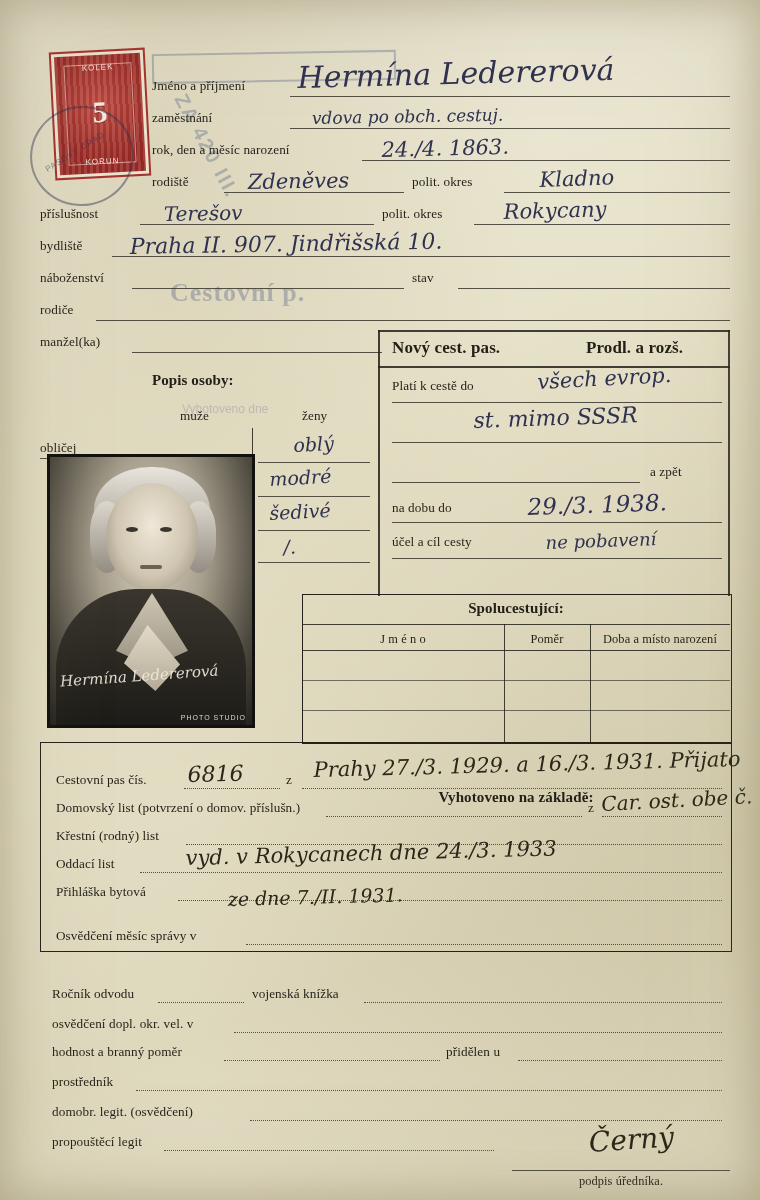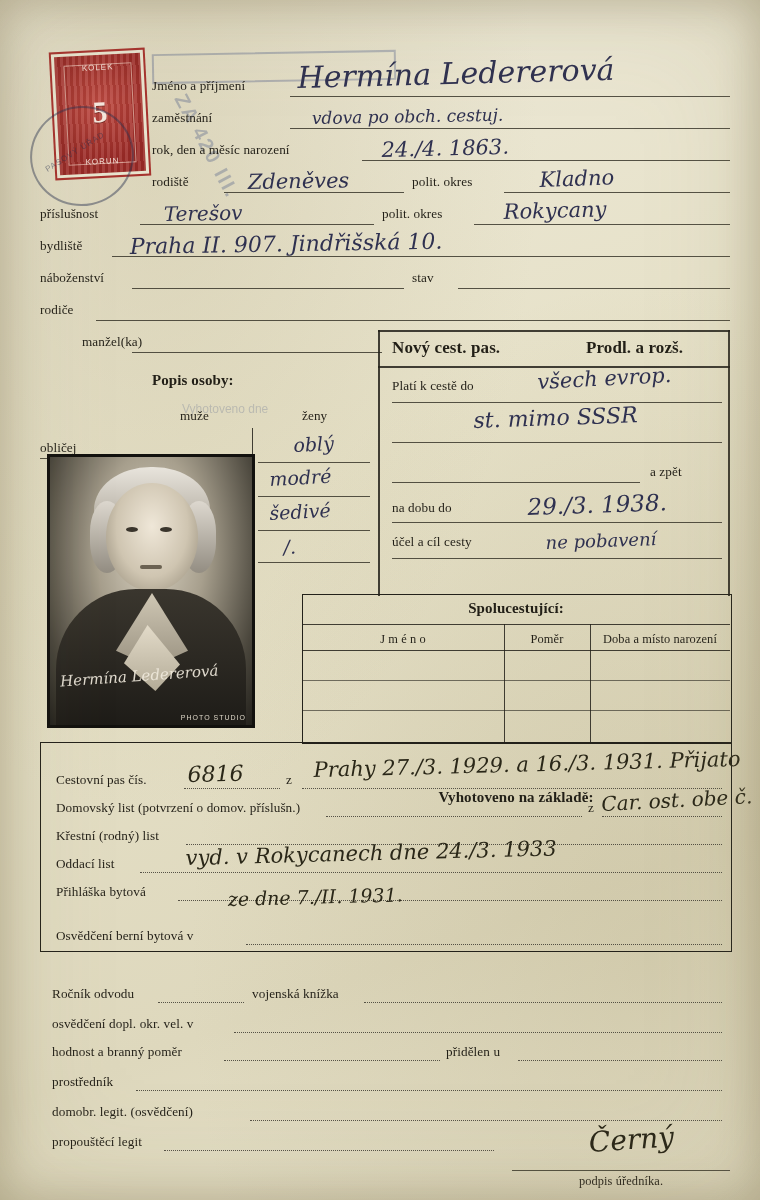--- a/index.html
+++ b/index.html
@@ -153,41 +153,42 @@
   }
 </style>
 </head>
 <body>
 
 <div id="page">
   <div class="sheet">
 
     <div class="stamp-box" style="left:140px;top:42px;width:240px;height:26px;transform:rotate(-1deg);"></div>
     <div class="stamp" style="left:178px;top:80px;font-size:20px;transform:rotate(62deg);transform-origin:left top;">ZA 420 III.</div>
+    <div class="stamp" style="left:158px;top:268px;font-size:26px;font-family:'Liberation Serif',serif;letter-spacing:1px;">Cestovní p.</div>
     <div class="stamp" style="left:170px;top:392px;font-size:12px;font-weight:normal;letter-spacing:0;opacity:.25;">Vyhotoveno dne</div>
 
     <div id="revenue">
       <div class="inner"></div>
       <div class="cap">KOLEK</div>
       <div class="val">5</div>
       <div class="cap2">KORUN</div>
     </div>
     <div id="cancel-mark">
       <span>PASOVÝ ÚŘAD</span>
     </div>
 
     <div class="lbl" style="left:140px;top:68px;">Jméno a příjmení</div>
     <div class="lbl" style="left:140px;top:100px;">zaměstnání</div>
     <div class="lbl" style="left:140px;top:132px;">rok, den a měsíc narození</div>
     <div class="lbl" style="left:140px;top:164px;">rodiště</div>
     <div class="lbl" style="left:28px;top:196px;">příslušnost</div>
     <div class="lbl" style="left:28px;top:228px;">bydliště</div>
     <div class="lbl" style="left:28px;top:260px;">náboženství</div>
     <div class="lbl" style="left:28px;top:292px;">rodiče</div>
-    <div class="lbl" style="left:28px;top:324px;margin-left:42px;">manžel(ka)</div>
+    <div class="lbl" style="left:28px;top:324px;">manžel(ka)</div>
 
     <div class="lbl" style="left:400px;top:164px;">polit. okres</div>
     <div class="lbl" style="left:370px;top:196px;">polit. okres</div>
     <div class="lbl" style="left:400px;top:260px;">stav</div>
 
     <div class="line" style="left:278px;top:86px;width:440px;"></div>
     <div class="line" style="left:278px;top:118px;width:440px;"></div>
     <div class="line" style="left:350px;top:150px;width:368px;"></div>
     <div class="line" style="left:212px;top:182px;width:180px;"></div>
     <div class="line" style="left:492px;top:182px;width:226px;"></div>
@@ -279,21 +280,21 @@
     <div class="box" style="left:28px;top:732px;width:690px;height:208px;"></div>
     <div class="lbl bold ctr" style="left:290px;top:736px;width:428px;font-size:15px;margin-top:43px;">Vyhotoveno na základě:</div>
 
     <div class="lbl" style="left:44px;top:762px;">Cestovní pas čís.</div>
     <div class="lbl" style="left:274px;top:762px;">z</div>
     <div class="lbl" style="left:44px;top:790px;">Domovský list (potvrzení o domov. příslušn.)</div>
     <div class="lbl" style="left:576px;top:790px;">z</div>
     <div class="lbl" style="left:44px;top:818px;">Křestní (rodný) list</div>
     <div class="lbl" style="left:44px;top:846px;">Oddací list</div>
     <div class="lbl" style="left:44px;top:874px;">Přihláška bytová</div>
-    <div class="lbl" style="left:44px;top:918px;">Osvědčení berní bytová v</div>
+    <div class="lbl" style="left:44px;top:918px;">Osvědčení měsíc správy v</div>
 
     <div class="dots" style="left:172px;top:778px;width:96px;"></div>
     <div class="dots" style="left:290px;top:778px;width:420px;"></div>
     <div class="dots" style="left:314px;top:806px;width:256px;"></div>
     <div class="dots" style="left:590px;top:806px;width:120px;"></div>
     <div class="dots" style="left:174px;top:834px;width:536px;"></div>
     <div class="dots" style="left:128px;top:862px;width:582px;"></div>
     <div class="dots" style="left:166px;top:890px;width:544px;"></div>
     <div class="dots" style="left:234px;top:934px;width:476px;"></div>
 

